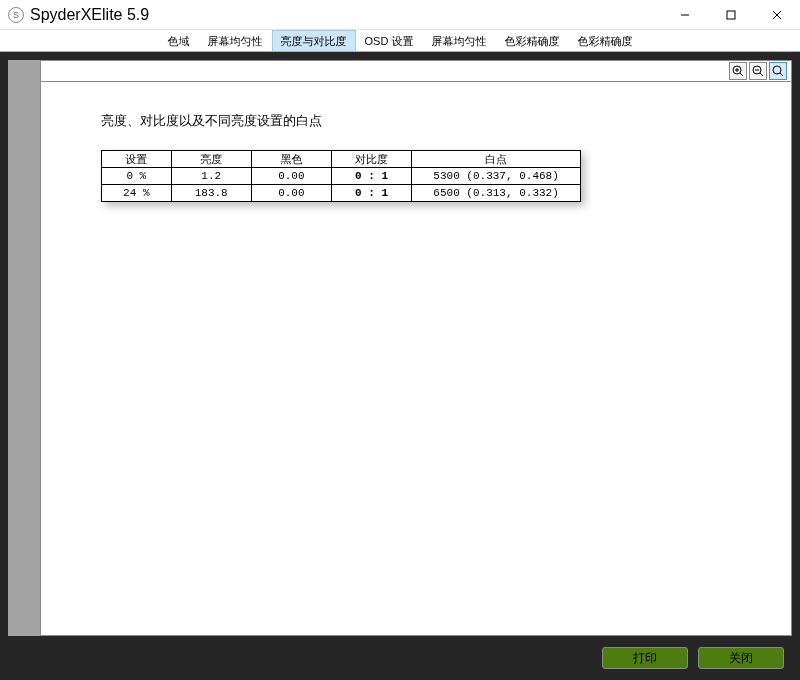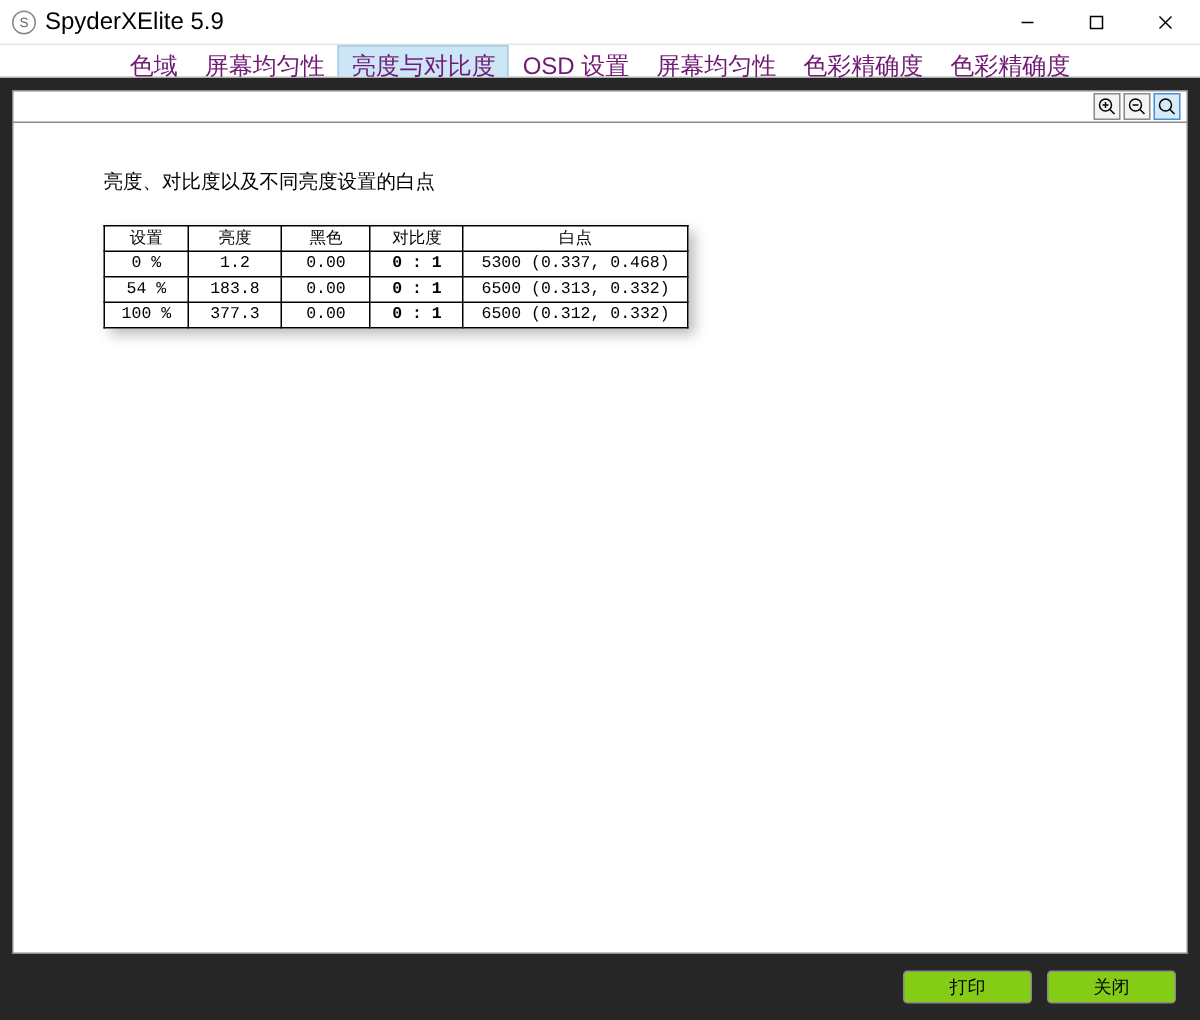--- a/index.html
+++ b/index.html
@@ -42,43 +42,44 @@
   .tabbar {
     height: 22px;
     background: #ffffff;
     display: flex;
     align-items: stretch;
     justify-content: center;
     border-bottom: 1px solid #b0b0b0;
   }
   .tabbar .tab {
     padding: 3px 8px 2px 8px;
-    font-size: 16px;
-    color: #701a75;
+    font-size: 11px;
+    color: #000000;
     border: 1px solid transparent;
     border-bottom: none;
     cursor: default;
   }
   .tabbar .tab.active {
     background: #cde6f7;
     border-color: #a6c8e0;
   }
   .outer-frame {
     height: calc(680px - 30px - 22px);
     background: #262626;
     padding: 8px 8px 8px 8px;
     display: flex;
     flex-direction: column;
   }
   .viewer-area {
     flex: 1 1 auto;
-    background: #0ea5e9;
+    background: #a3a3a3;
     display: flex;
     flex-direction: column;
     min-height: 0;
+    padding-left: 32px;
   }
   .viewer-toolbar {
     height: 22px;
     background: #ffffff;
     display: flex;
     align-items: center;
     justify-content: flex-end;
     padding-right: 4px;
     gap: 2px;
     border: 1px solid #8a8a8a;
@@ -99,21 +100,21 @@
     overflow-x: hidden;
     padding: 30px 20px 20px 50px;
   }
   .page-heading {
     font-size: 13px;
     color: #000;
     margin: 0 0 20px 10px;
   }
   table.data {
     border-collapse: collapse;
-    width: 390px;
+    width: 480px;
     margin-left: 10px;
     font-family: Consolas, "Courier New", monospace;
     font-size: 11px;
     box-shadow: 4px 4px 8px rgba(0,0,0,0.25);
     background: #ffffff;
   }
   table.data th, table.data td {
     border: 1px solid #000;
     padding: 1px 4px;
     text-align: center;
@@ -131,21 +132,21 @@
     height: 36px;
     display: flex;
     align-items: center;
     justify-content: flex-end;
     gap: 10px;
     padding-right: 8px;
     padding-top: 8px;
   }
   .button-row button {
     width: 86px; height: 22px;
-    background: #84cc16;
+    background: #4d7c0f;
     border: 1px solid #8a8a8a;
     border-radius: 3px;
     font-size: 12px;
     font-family: inherit;
   }
   ::-webkit-scrollbar { width: 16px; background: #f0f0f0; }
   ::-webkit-scrollbar-thumb { background: #c2c2c2; }
   ::-webkit-scrollbar-button { background: #f0f0f0; height: 16px; }
 </style>
 </head>
@@ -223,33 +224,26 @@
           </thead>
         <tbody id="tbody">
             <tr>
               <td class="c1">0 %</td>
               <td class="c2">1.2</td>
               <td class="c3">0.00</td>
               <td class="c4">0 : 1</td>
               <td class="c5">5300 (0.337, 0.468)</td>
             </tr>
             <tr>
-              <td class="c1">54 %</td>
+              <td class="c1">24 %</td>
               <td class="c2">183.8</td>
               <td class="c3">0.00</td>
               <td class="c4">0 : 1</td>
               <td class="c5">6500 (0.313, 0.332)</td>
             </tr>
-            <tr>
-              <td class="c1">100 %</td>
-              <td class="c2">377.3</td>
-              <td class="c3">0.00</td>
-              <td class="c4">0 : 1</td>
-              <td class="c5">6500 (0.312, 0.332)</td>
-            </tr>
           </tbody>
       </table>
     </div>
   </div>
   <div class="button-row">
     <button>打印</button>
     <button>关闭</button>
   </div>
 </div>
 

